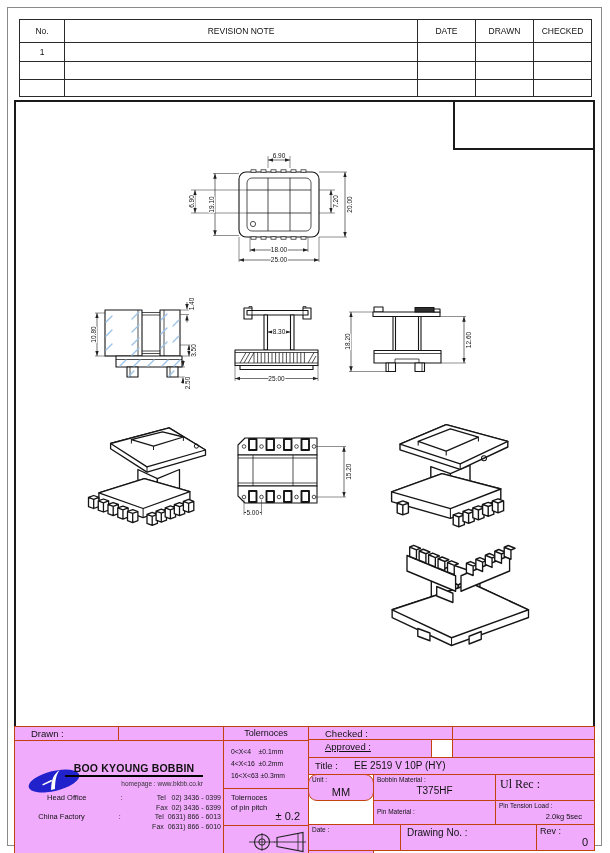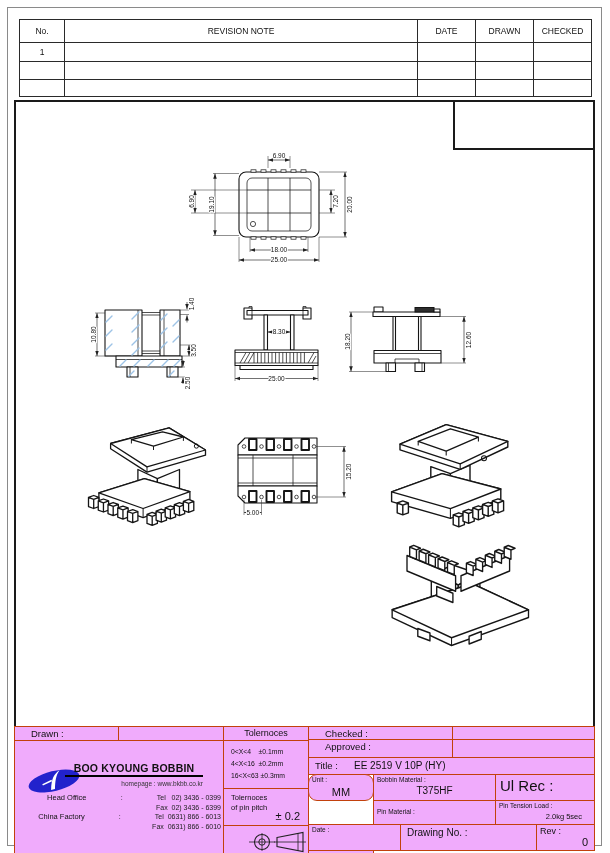--- a/index.html
+++ b/index.html
@@ -39,21 +39,21 @@
   .tol-head{font-size:9px;text-align:center;padding-top:1px;}
   .tol-lines{font-size:6.8px;line-height:12px;padding:5px 0 0 7px;white-space:pre;}
   .pp1{position:absolute;left:7px;top:4px;font-size:7.5px;line-height:9.5px;white-space:pre;}
   .pp2{position:absolute;right:8px;bottom:3px;font-size:11px;}
   .unit-val{position:absolute;left:0;right:0;bottom:2px;text-align:center;font-size:11px;}
   .mat-val{position:absolute;left:0;right:0;bottom:4px;text-align:center;font-size:10px;}
   .scale-val{position:absolute;left:0;right:0;bottom:2px;text-align:center;font-size:8.5px;}
   .pt-val{position:absolute;right:12px;top:11px;font-size:7.5px;}
   .dn-lab{font-size:10px;padding:2px 0 3px 6px;}
   .rev-val{position:absolute;right:6px;bottom:2px;font-size:11px;}
-  .ul-lab{font-size:15px;padding:2px 0 0 4px;}
+  .ul-lab{font-size:12px;padding:2px 0 0 4px;font-family:Liberation Serif, serif;}
   
   .company{overflow:visible;}
   .co-name{position:absolute;left:50px;top:21px;width:138px;text-align:center;
            font-size:10.5px;font-weight:bold;letter-spacing:0.2px;
            border-bottom:2px solid #000;padding-bottom:1px;white-space:nowrap;}
   .co-home{position:absolute;left:50px;top:39px;width:138px;text-align:right;font-size:6.5px;color:#333;}
   .contacts{position:absolute;left:10px;top:52px;width:196px;}
   .crow{display:flex;font-size:7px;line-height:9.5px;color:#222;gap:30px;}
   .cl{width:72px;text-align:right;font-size:7.5px;color:#111;}
   .cs{width:12px;text-align:center;}
@@ -371,21 +371,21 @@
       <circle cx="38" cy="16" r="7.5" fill="none" stroke="#222" stroke-width="1.1"></circle>
       <circle cx="38" cy="16" r="3.2" fill="none" stroke="#222" stroke-width="1"></circle>
       <path d="M25,16 H51 M38,7 V25" stroke="#222" stroke-width="0.8" fill="none"></path>
       <path d="M53,11.5 L79,6.5 L79,25.5 L53,20.5 Z" fill="none" stroke="#222" stroke-width="1.1"></path>
       <path d="M74,7.5 V24.5 M50,16 H82" stroke="#222" stroke-width="0.8" fill="none"></path>
     </svg>
   </div>
 
   <div class="tb big-lab" style="left:308px;top:710px;width:145px;height:14px;"><span>Checked :</span></div>
   <div class="tb" style="left:452px;top:710px;width:143px;height:14px;"></div>
-  <div class="tb big-lab" style="left:308px;top:723px;width:145px;height:19px;"><span>Approved :</span></div>
+  <div class="tb big-lab" style="left:308px;top:723px;width:124px;height:19px;text-decoration:underline;"><span>Approved :</span></div>
   <div class="tb" style="left:452px;top:723px;width:143px;height:19px;"></div>
 
   <div class="tb" style="left:308px;top:741px;width:287px;height:18px;">
     <span style="position:absolute;left:6px;top:2px;font-size:9.5px;">Title :</span>
     <span style="position:absolute;left:45px;top:2px;font-size:10px;">EE 2519 V 10P (HY)</span>
   </div>
 
   <div class="tb" style="left:308px;top:758px;width:66px;height:27px;border-radius:9px;">
     <span class="lab">Unit :</span>
     <span class="unit-val">MM</span>

